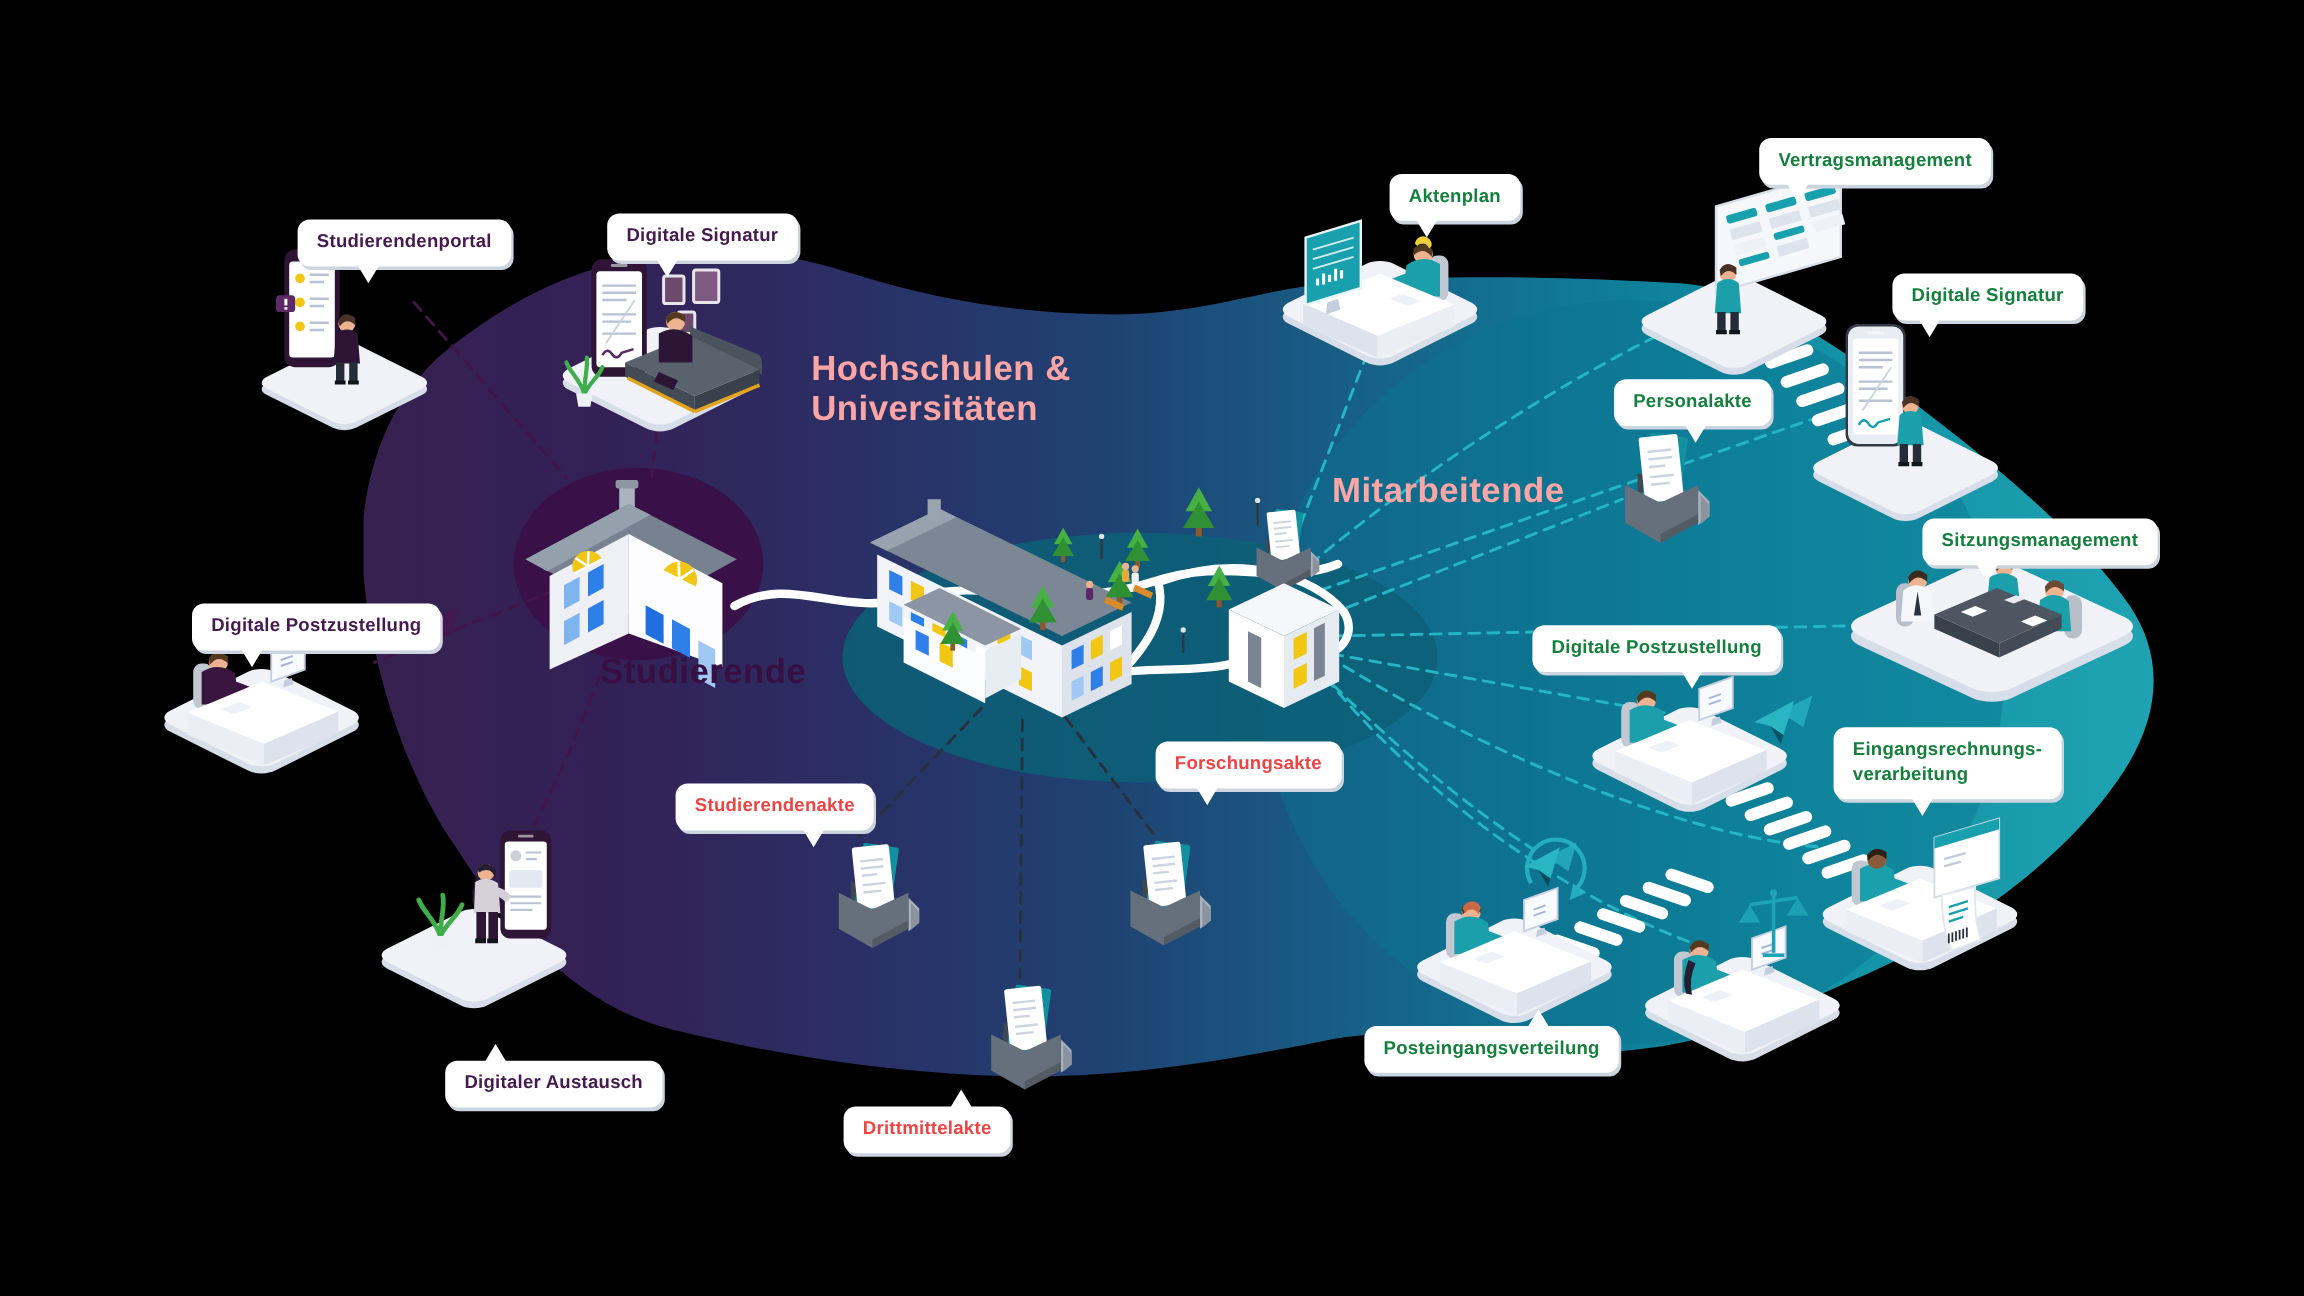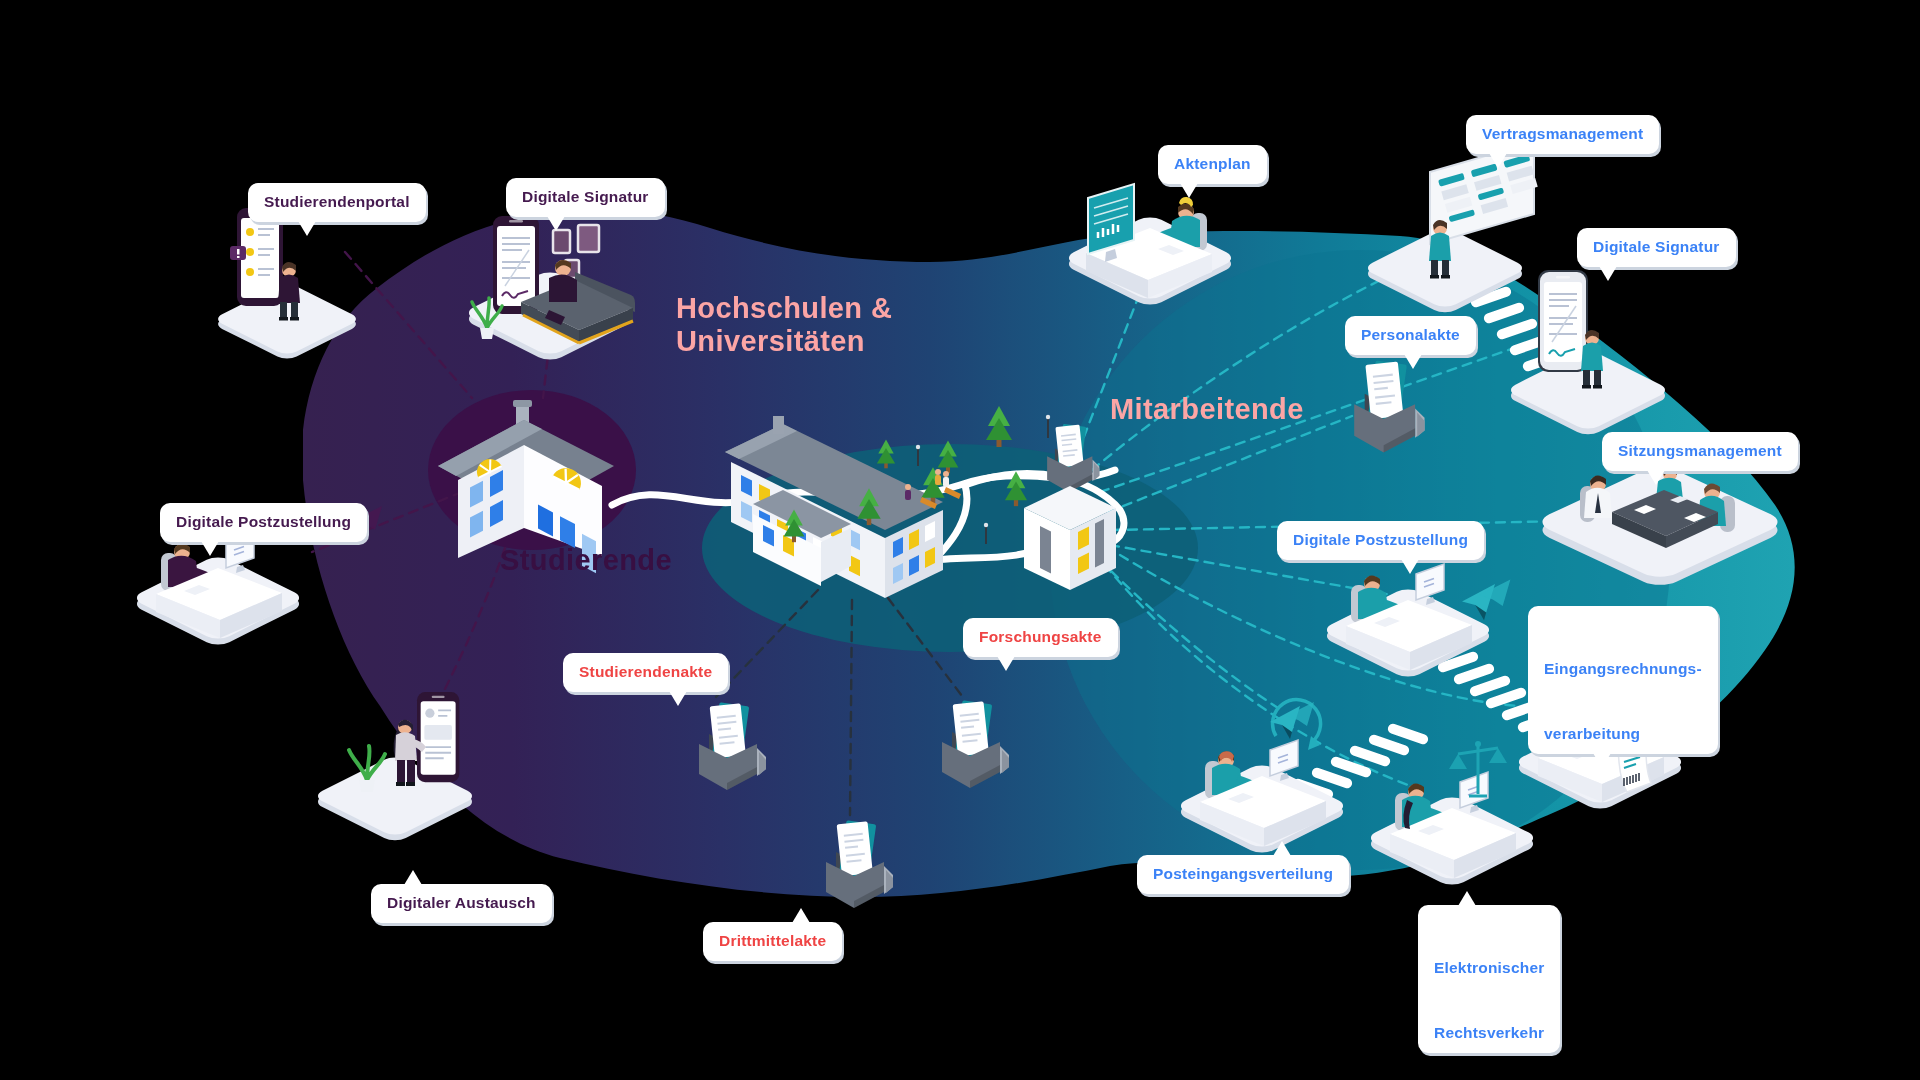--- a/index.html
+++ b/index.html
@@ -2,26 +2,26 @@
 <html><head>
 <meta charset="utf-8">
 <style>
   html,body{margin:0;padding:0;background:#000;}
   #stage{position:relative;width:1920px;height:1080px;background:#000;overflow:hidden;
          font-family:"Liberation Sans",sans-serif;}
   #scene-svg{position:absolute;left:0;top:0;}
   .bubble{position:absolute;background:#fff;border-radius:10px;padding:9px 16px;
           font-size:15.5px;font-weight:bold;white-space:nowrap;letter-spacing:.2px;
           box-shadow:2px 3px 0 #ccd4df;line-height:1.35;}
-  .bubble.multi span{display:block;margin-top:44px;}
+  .bubble.multi span{display:block;}
   .bubble .tail{position:absolute;width:0;height:0;border-style:solid;}
   .tail.down{bottom:-14px;border-width:15px 9px 0 9px;border-color:#fff transparent transparent transparent;}
   .tail.up{top:-14px;border-width:0 9px 15px 9px;border-color:transparent transparent #fff transparent;}
   .txt-purple{color:#451a4f;margin-top:20px;}
-  .txt-teal{color:#3b82f6;}
+  .txt-teal{color:#15803d;}
   .txt-navy{color:#ef4444;}
   .zone{position:absolute;font-weight:800;font-size:29px;letter-spacing:.4px;white-space:nowrap;}
   .zone span{display:block;line-height:33px;}
 </style>
 </head>
 <body>
 
 <div id="stage">
 
 <svg id="scene-svg" width="1920" height="1080" viewBox="0 0 1920 1080">
@@ -566,19 +566,14 @@
 
 <div class="bubble txt-teal multi" style="left:1528px;top:606px">
   <span>Eingangsrechnungs-</span>
   <span>verarbeitung</span>
   <i class="tail down" style="left:34%"></i>
     </div>
 
 <div class="bubble txt-teal" style="left:1137px;top:855px">
   <span>Posteingangsverteilung</span><i class="tail up" style="left:64%"></i></div>
 
-<div class="bubble txt-teal multi" style="left:1418px;top:905px">
-  <span>Elektronischer</span>
-  <span>Rechtsverkehr</span>
-  <i class="tail up" style="left:28%"></i>
-    </div>
 
 </div>
 
 </body></html>

